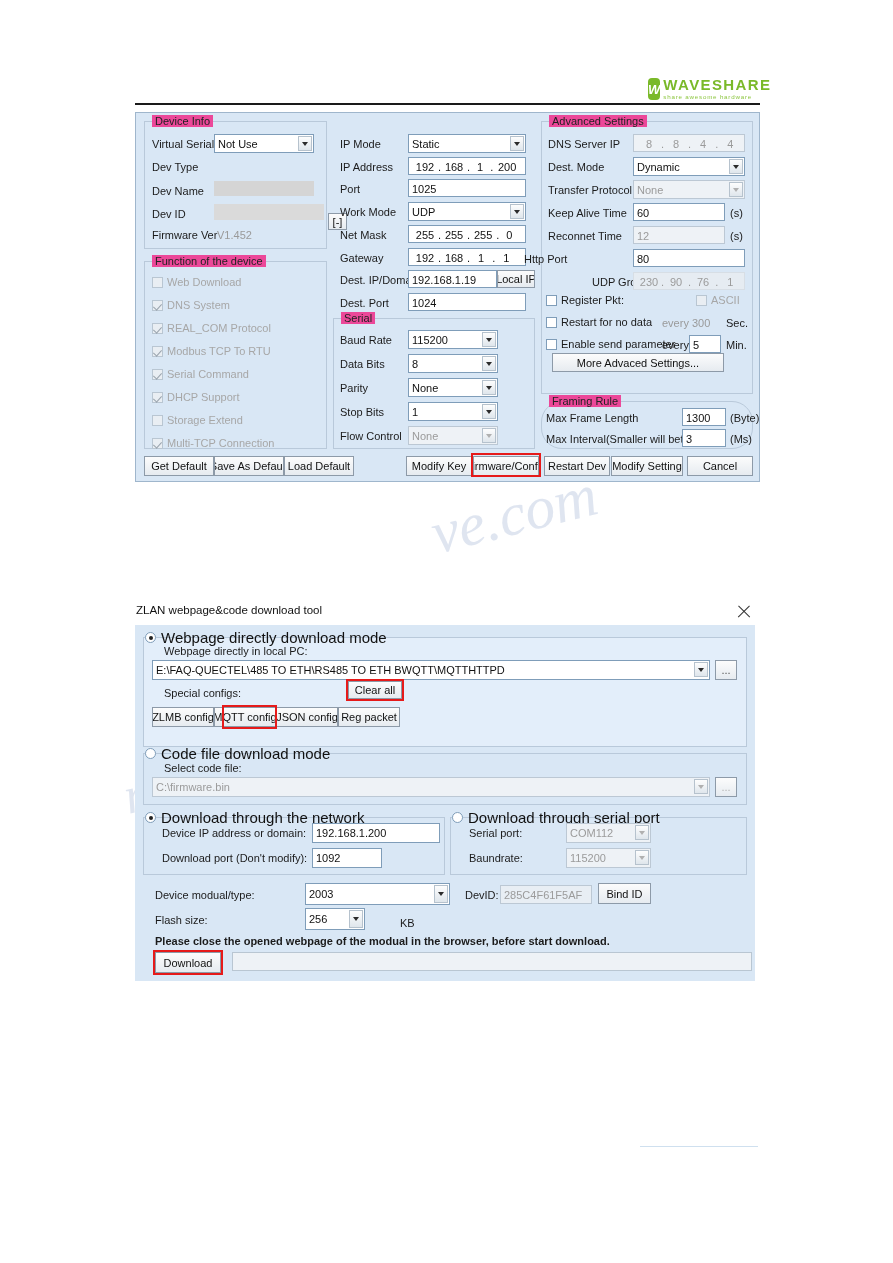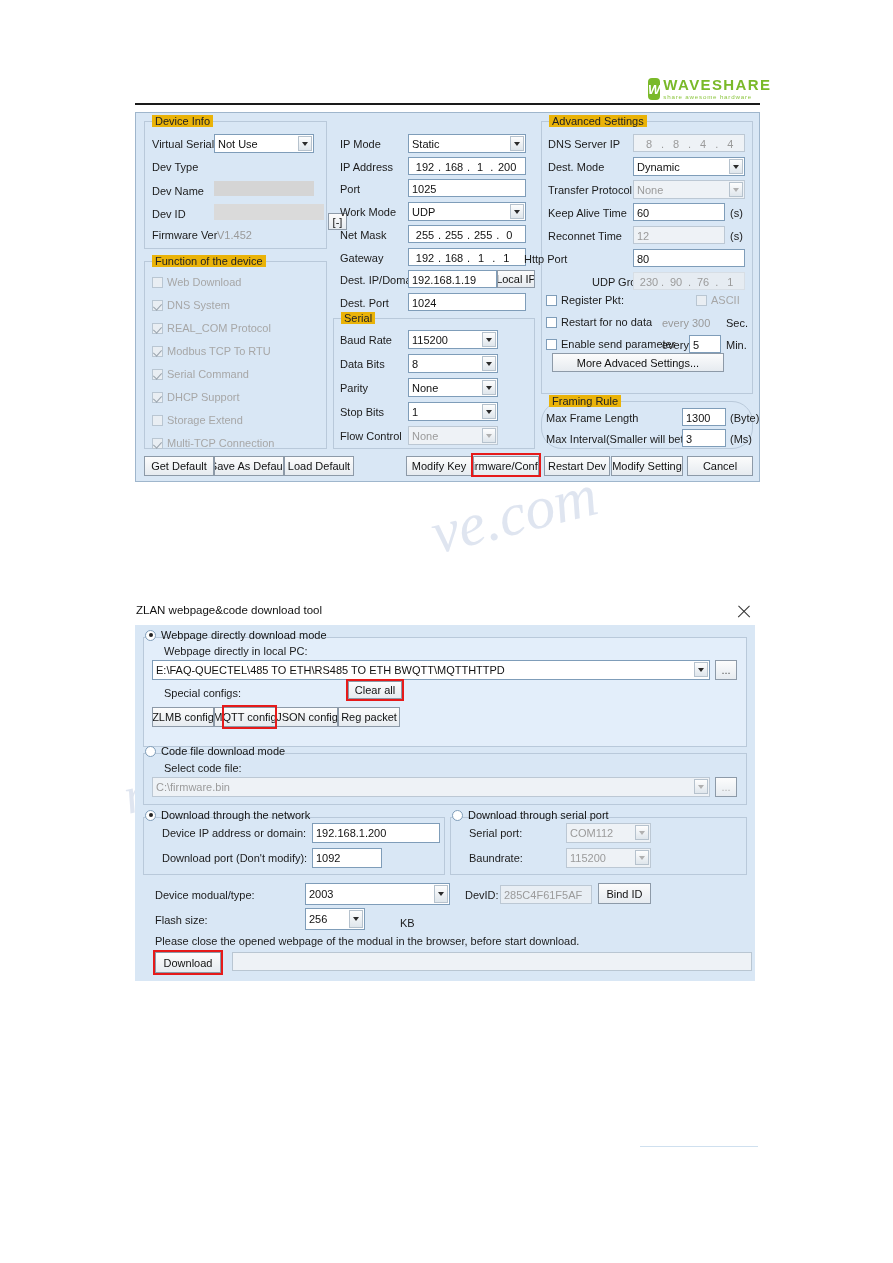--- a/index.html
+++ b/index.html
@@ -31,21 +31,21 @@
     font-size: 11px;
     color: #111;
   }
   .grp {
     position: absolute;
     border: 1px solid #b9c9da;
     background: transparent;
   }
   .grp > .legend {
     position: absolute; top: -7px; left: 7px;
-    background: #eab308; padding: 0 3px; font-size: 11px; color: #222;
+    background: #ec4899; padding: 0 3px; font-size: 11px; color: #222;
   }
   .lbl { position: absolute; font-size: 11px; color: #1b1b1b; white-space: nowrap; }
   .lbl.dim { color: #9a9a9a; }
 
   .tb {
     position: absolute; background: #ffffff; border: 1px solid #7f9db9;
     font-size: 11px; color: #111; padding: 1px 3px; line-height: 16px;
     height: 18px; overflow: hidden; white-space: nowrap;
   }
   .tb.ro { background: #eef2f6; color: #9b9b9b; border-color: #bcc8d4; }
@@ -84,21 +84,21 @@
   .chk.dis .box { background: #e9eef3; border-color: #b9c6d2; }
   .chk .box.on::after {
     content: ""; position: absolute; left: 2px; top: 1px;
     width: 4px; height: 7px; border: solid #4e4e4e;
     border-width: 0 1.6px 1.6px 0; transform: rotate(42deg);
   }
   .chk.dis .box.on::after { border-color: #9aa4ae; }
   .chk .cl { color: #1b1b1b; }
   .chk.dis .cl { color: #a7a7a7; }
 
-  .radio { position: absolute; font-size: 11px; display: flex; align-items: center; white-space: nowrap; }
+  .radio { position: absolute; font-size: 15px; display: flex; align-items: center; white-space: nowrap; }
   .radio .dot {
     width: 11px; height: 11px; border-radius: 50%; background: #fff;
     border: 1px solid #7f9db9; margin-right: 5px; position: relative; flex: none;
   }
   .radio .dot.on::after {
     content: ""; position: absolute; left: 2.5px; top: 2.5px;
     width: 4px; height: 4px; border-radius: 50%; background: #222;
   }
 
   .redbox { position: absolute; border: 2px solid #e61a1a; pointer-events: none; }
@@ -467,21 +467,21 @@
 
     <div class="lbl" style="left:20px; top:289px;">Flash size:</div>
     <div class="cb" style="left:170px; top:283px; width:60px; height:22px; line-height:18px;">
       <span>256</span>
       <span class="arw" style="height:18px;">
           <i></i>
         </span>
     </div>
     <div class="lbl" style="left:265px; top:292px;">KB</div>
 
-    <div class="lbl" style="left:20px; top:310px;">Please close the opened webpage of the modual in the browser, before start download.</div>
+    <div class="lbl" style="left:20px; top:310px;font-weight:bold;">Please close the opened webpage of the modual in the browser, before start download.</div>
 
     <div class="btn" style="left:20px; top:327px; width:66px; height:21px;">Download</div>
     <div class="progress" style="left:97px; top:327px; width:520px; height:19px;"></div>
   </div>
 
   <div class="redbox" style="left:346px; top:679px; width:58px; height:22px;"></div>
   <div class="redbox" style="left:222px; top:705px; width:55px; height:24px;"></div>
   <div class="redbox" style="left:153px; top:950px; width:70px; height:25px;"></div>
 
   <div class="footline"></div>

